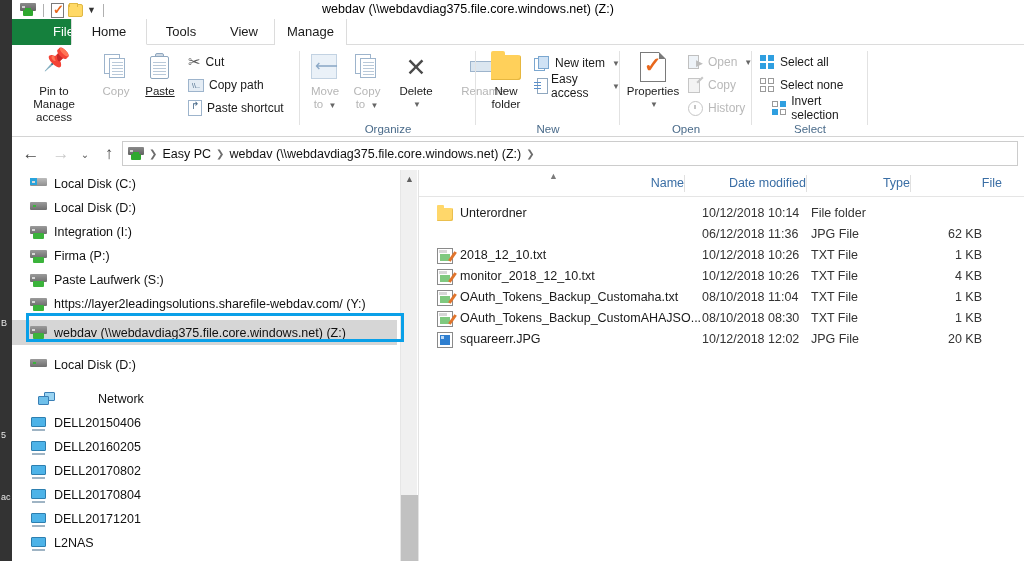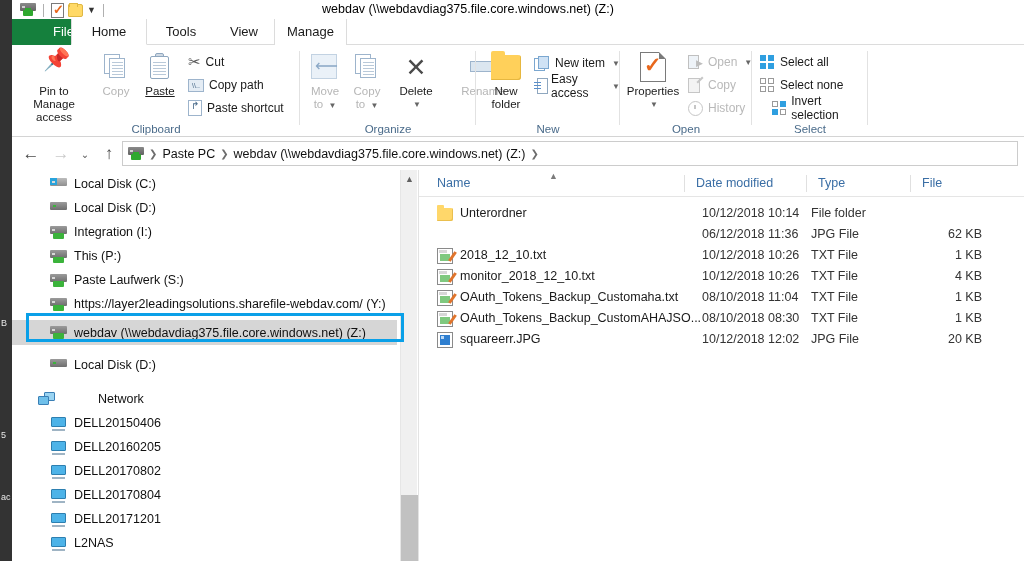--- a/index.html
+++ b/index.html
@@ -170,21 +170,21 @@
   
   .navpane {
     position: absolute; left: 12px; top: 170px; width: 385px; height: 391px;
     background: #ffffff; overflow: hidden;
   }
   .navrow {
     position: relative; height: 24px; display: flex; align-items: center;
     gap: 7px; font-size: 12.5px; color: #111; cursor: default; padding-left: 38px;
     white-space: nowrap;
   }
-  .navrow.indent1 { padding-left: 38px; }
+  .navrow.indent1 { padding-left: 18px; }
   .navrow.root { padding-left: 26px; }
   .navrow.selected { background: #d6d6d6; }
   .sel-annot {
     position: absolute; left: 26px; top: 313px; width: 378px; height: 29px;
     border: 3px solid #0aa0e8; pointer-events: none; z-index: 20;
   }
   .drv { position: relative; width: 17px; height: 15px; flex: 0 0 17px; }
   .drv .top { position:absolute; left:0; top:1px; width:17px; height:8px; background:linear-gradient(#9b9b9b,#6e6e6e); border-radius:1px; }
   .drv .led2 { position:absolute; left:2px; top:4px; width:3px; height:2px; background:#d8d8d8; }
   .drv .net { position:absolute; left:3px; top:8px; width:11px; height:6px; background:#3bb33b; border-radius:1px; }
@@ -214,21 +214,21 @@
 
   
   .filepane {
     position: absolute; left: 418px; top: 170px; width: 606px; height: 391px;
     background: #ffffff; border-left: 1px solid #e3e3e3;
   }
   .colhdr {
     position: absolute; left: 0; top: 0; width: 606px; height: 27px;
     border-bottom: 1px solid #e5e5e5; font-size: 12.5px; color: #3a6ea5;
   }
-  .colhdr .ch { position: absolute; top: 0; height: 27px; line-height: 27px; cursor: default; }
+  .colhdr .ch { position: absolute; top: 0; height: 27px; line-height: 27px; cursor: default; text-align: right; }
   .colhdr .chdiv { position: absolute; top: 5px; width: 1px; height: 17px; background: #e0e0e0; }
   .sortmark { position: absolute; top: 1px; font-size: 9px; color: #7b7b7b; }
   .frow {
     position: absolute; left: 0; width: 606px; height: 21px; font-size: 12.5px;
     color: #1a1a1a; cursor: default;
   }
   .frow .fname { position: absolute; left: 18px; top: 0; line-height: 21px; display:flex; align-items:center; gap:7px; white-space: nowrap; }
   .frow .fdate { position: absolute; left: 283px; top: 0; line-height: 21px; color: #333; }
   .frow .ftype { position: absolute; left: 392px; top: 0; line-height: 21px; color: #333; }
   .frow .fsize { position: absolute; left: 465px; width: 98px; top: 0; line-height: 21px; color: #333; text-align: right; }
@@ -317,21 +317,20 @@
         <span>Cut</span>
       </div>
       <div class="smbtn" style="left:176px; top:30px;">
         <span class="i-copypath">\\..</span>
         <span>Copy path</span>
       </div>
       <div class="smbtn" style="left:176px; top:53px;">
         <span class="i-pasteshort"></span>
         <span>Paste shortcut</span>
       </div>
-      <div class="glabel">Clipboard</div>
       <div class="gdiv"></div>
     </div>
 
     <div class="rgroup" style="left:288px; width:176px;">
       <div class="bigbtn disabled" style="left:4px; width:42px;">
         <div class="glyph">
             <span class="i-arrow-left">
               <span class="sheet"></span>
               <span class="arr">⟵</span>
             </span>
@@ -468,21 +467,21 @@
     <div class="navbtn dim" style="left:38px;">→</div>
     <div class="navbtn small" style="left:62px;">⌄</div>
     <div class="navbtn" style="left:86px;">↑</div>
     <div class="crumbbox">
       <span class="ic-drive-small">
           <span class="body"></span>
           <span class="led"></span>
           <span class="plug"></span>
         </span>
       <span class="crumb-sep">❯</span>
-      <span class="crumb">Paste PC</span>
+      <span class="crumb">Easy PC</span>
       <span class="crumb-sep">❯</span>
       <span class="crumb">webdav (\\webdavdiag375.file.core.windows.net) (Z:)</span>
       <span class="crumb-sep">❯</span>
     </div>
   </div>
 
   <div class="navpane">
     <div class="navrow indent1" style="margin-top:2px;">
       <span class="drv sys">
           <span class="top"></span>
@@ -505,21 +504,21 @@
           <span class="net"></span>
         </span>
       <span>Integration (I:)</span>
     </div>
     <div class="navrow indent1">
       <span class="drv">
           <span class="top"></span>
           <span class="led2"></span>
           <span class="net"></span>
         </span>
-      <span>This (P:)</span>
+      <span>Firma (P:)</span>
     </div>
     <div class="navrow indent1">
       <span class="drv">
           <span class="top"></span>
           <span class="led2"></span>
           <span class="net"></span>
         </span>
       <span>Paste Laufwerk (S:)</span>
     </div>
     <div class="navrow indent1">

